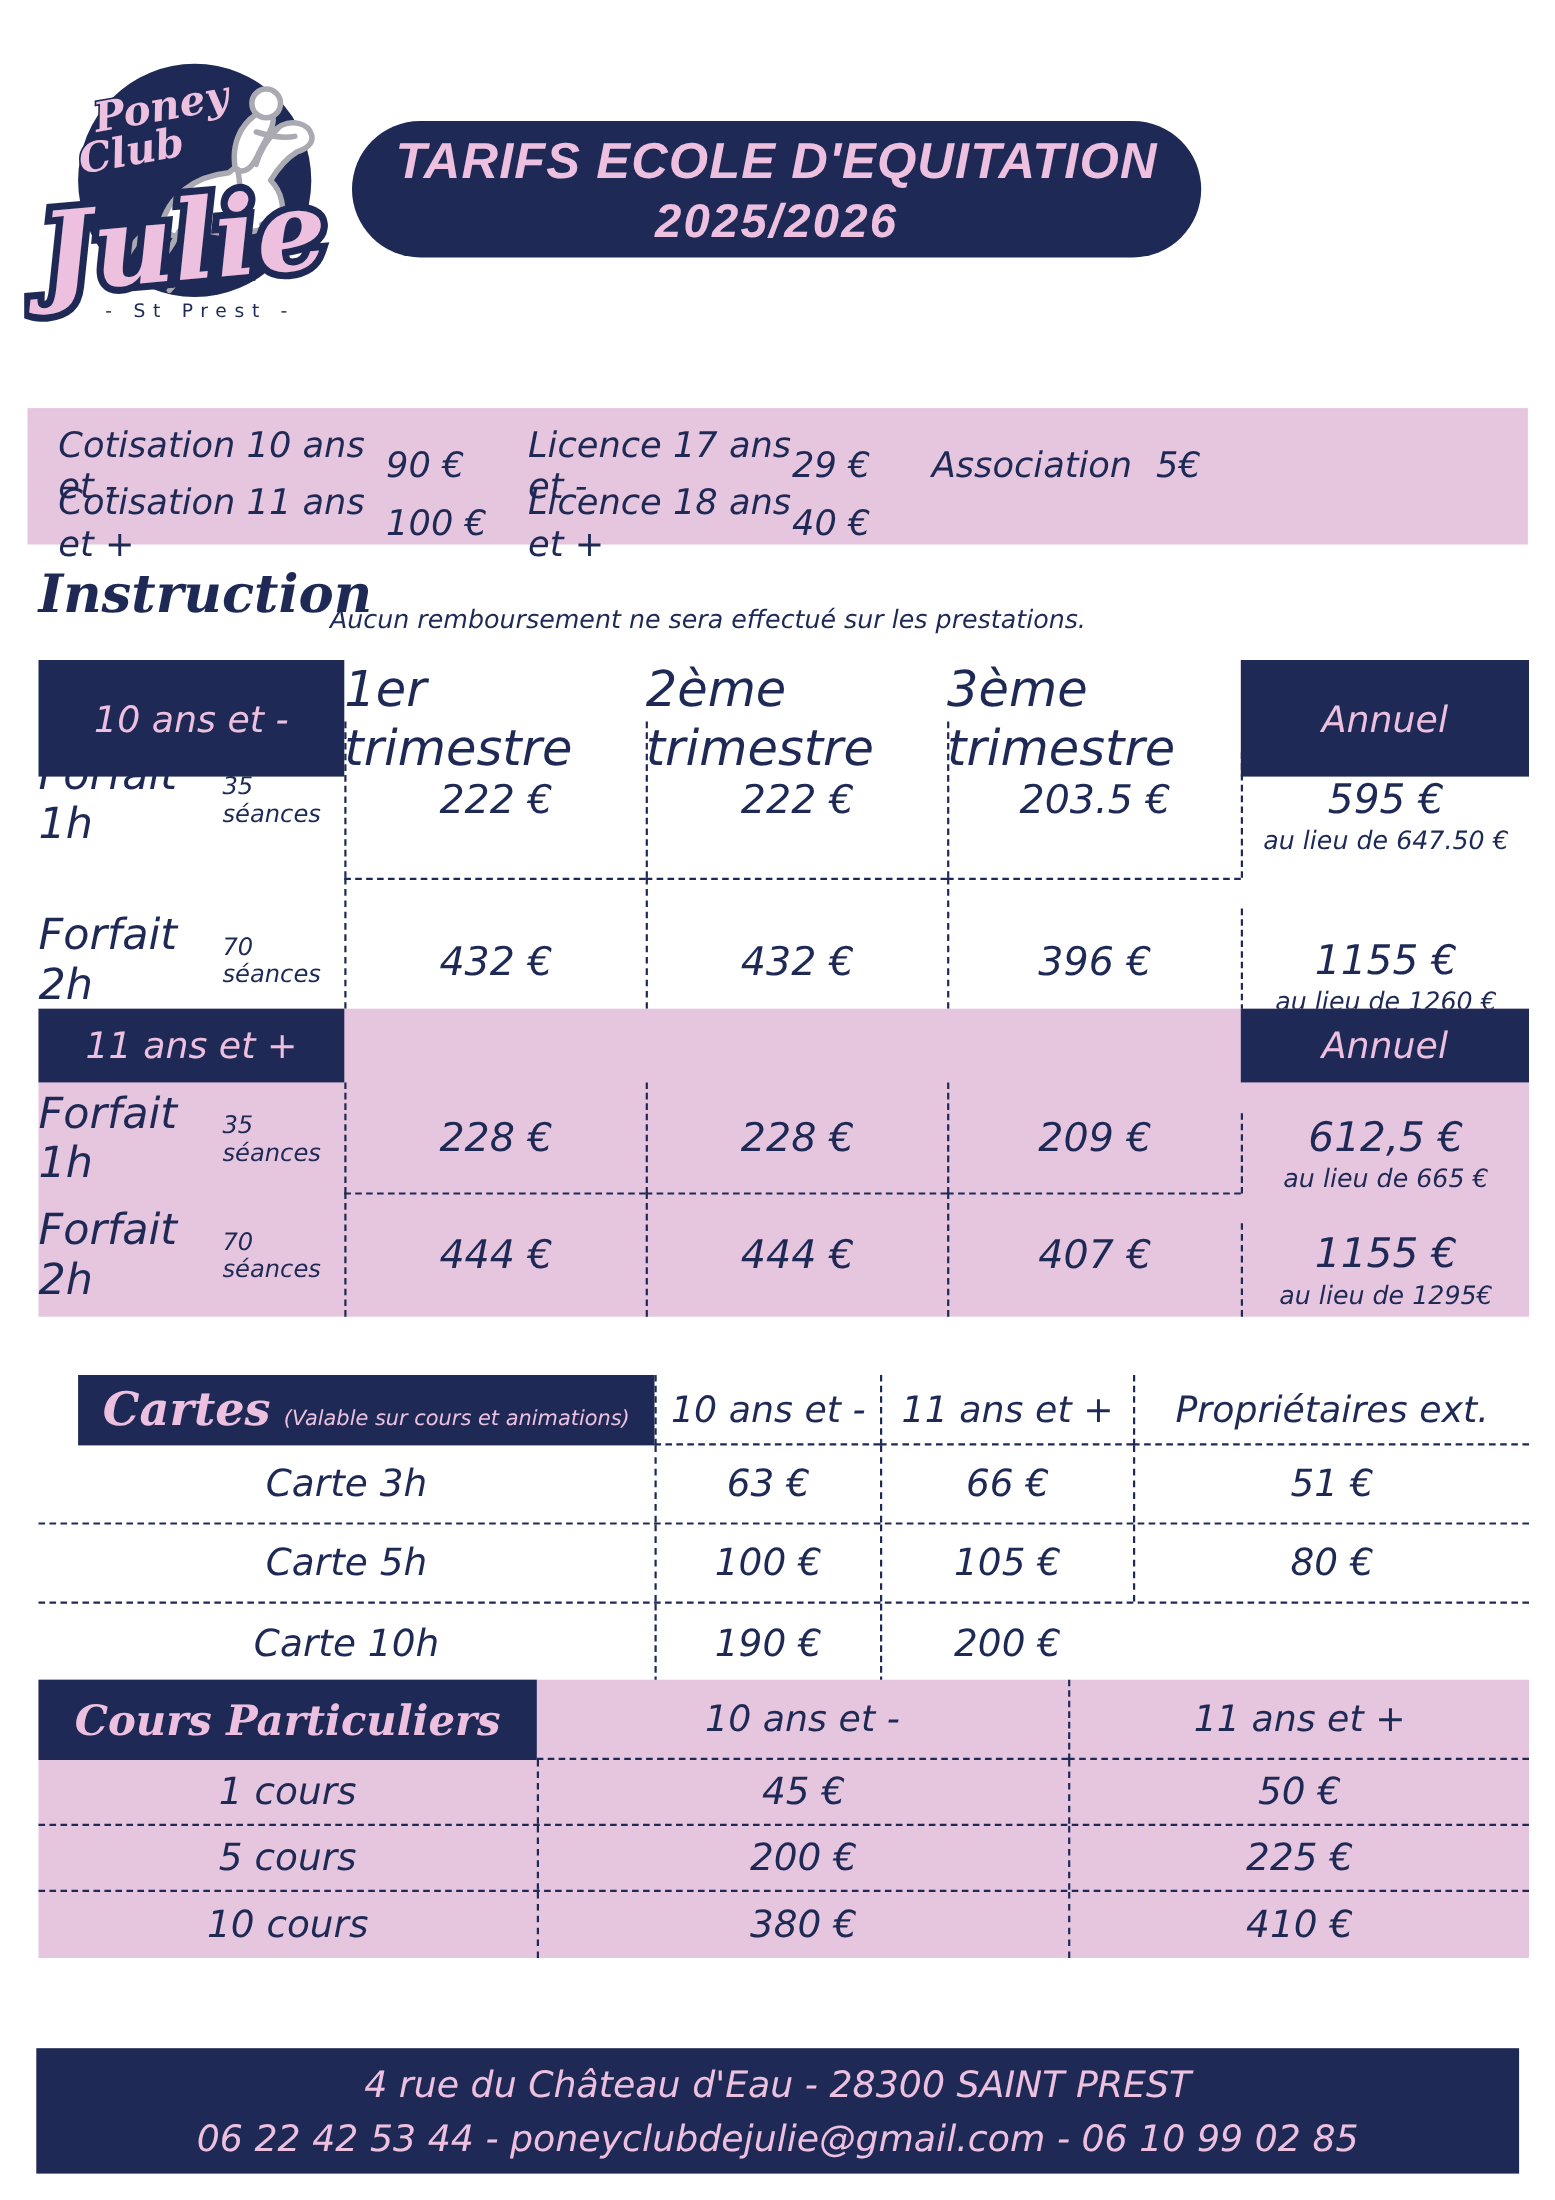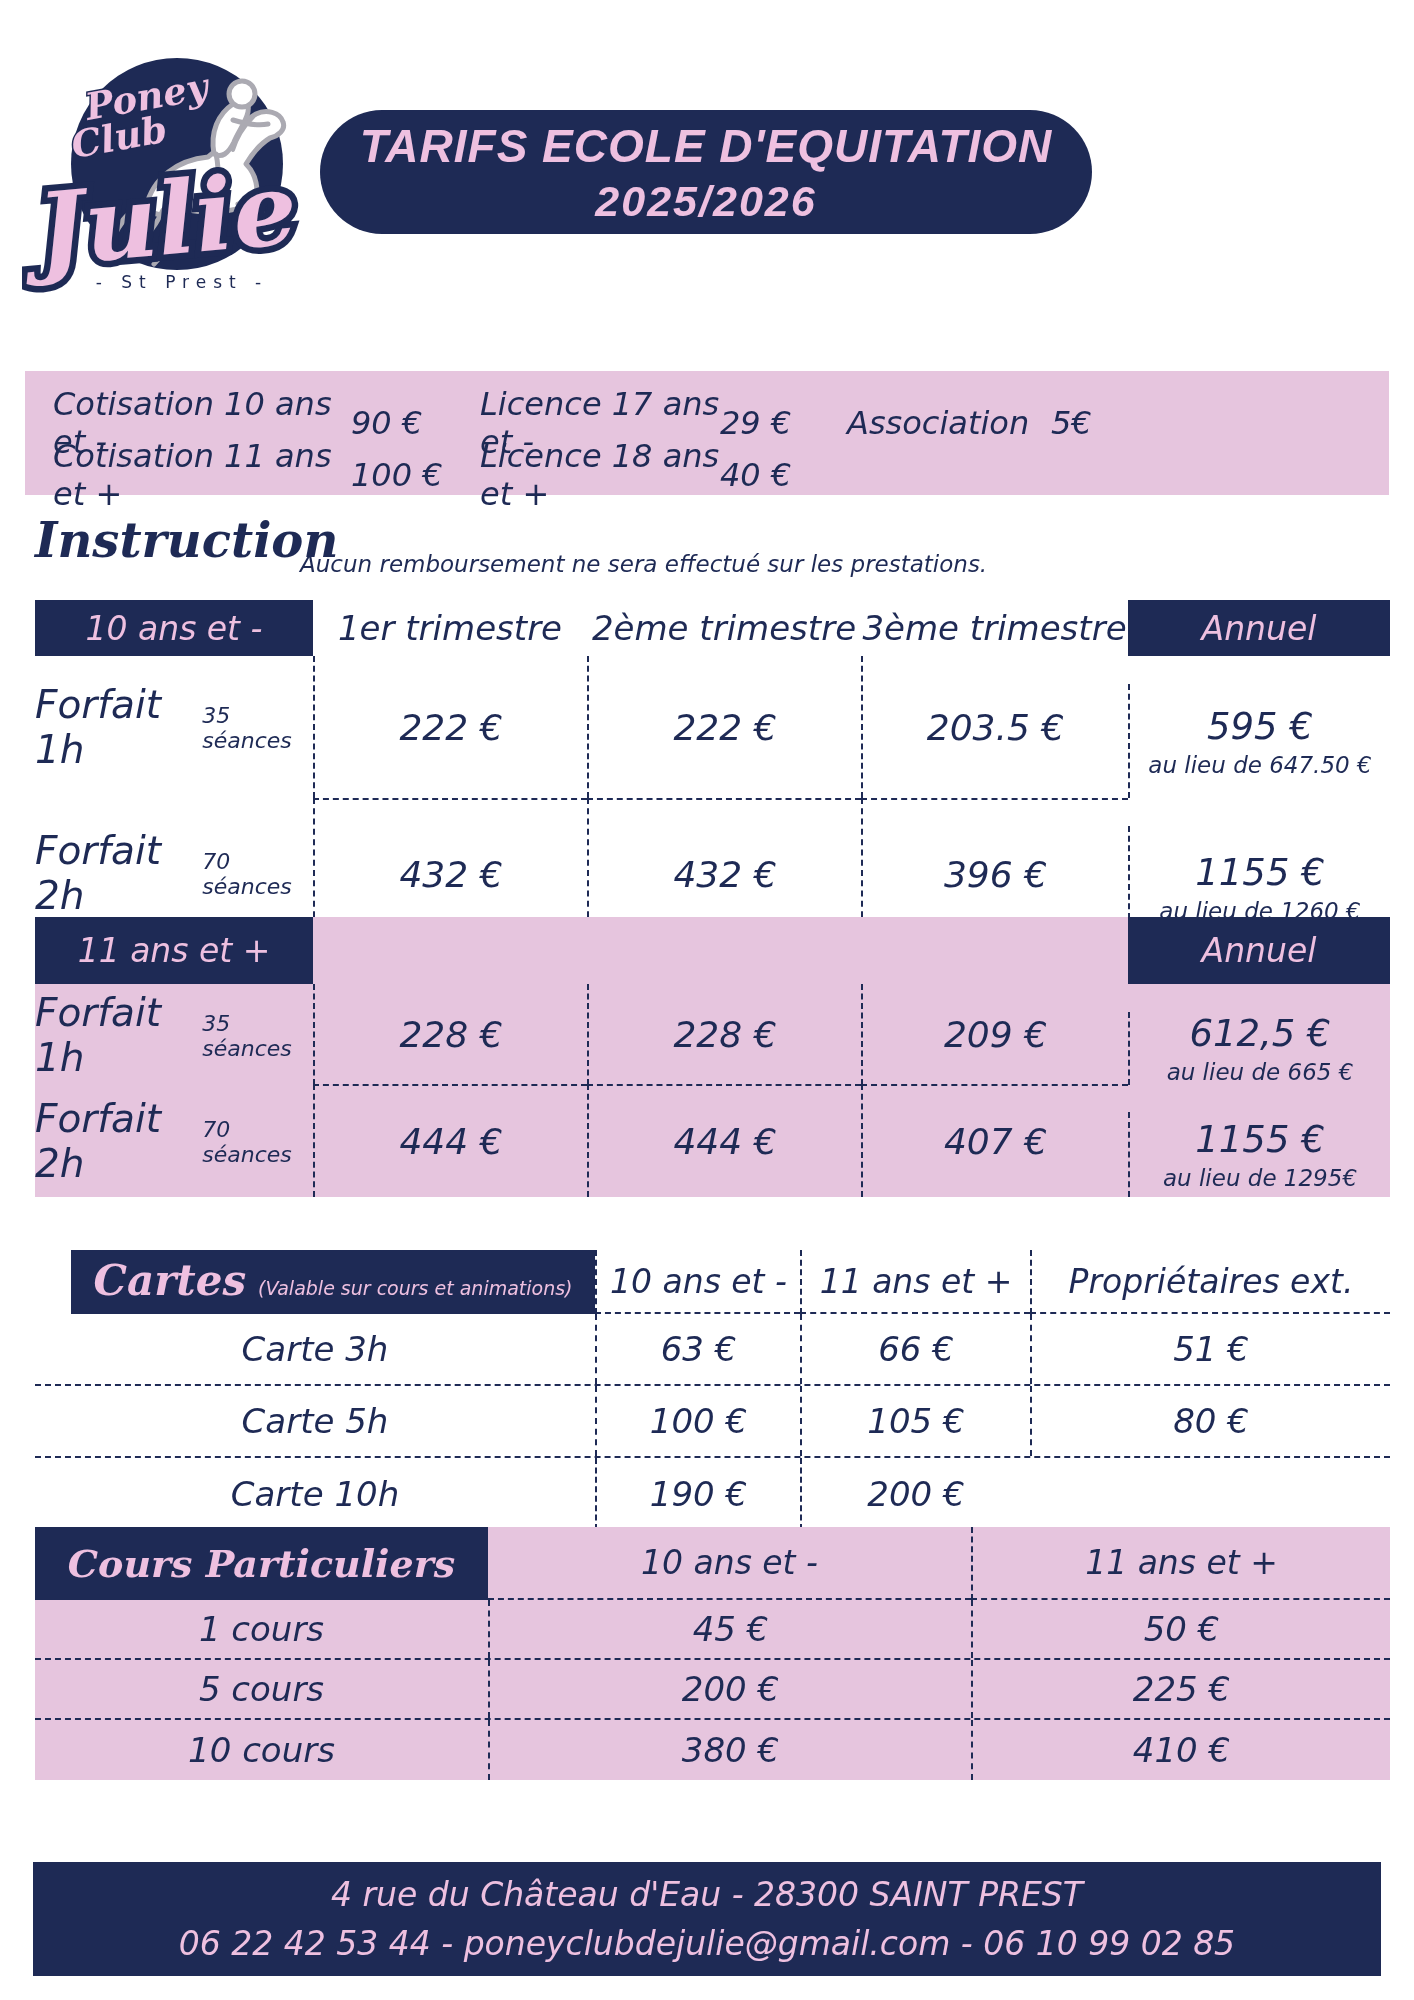--- a/index.html
+++ b/index.html
@@ -40,21 +40,21 @@
   .fee-line .val{margin-left:auto;min-width:92px;text-align:left;}
   .fee-g3 .fee-line .val{min-width:44px;}
   
   .instruction-heading{position:absolute;left:35px;top:512px;
     font-family:"DejaVu Serif",serif;font-weight:bold;font-style:italic;font-size:48px;}
   .instruction-note{position:absolute;left:300px;top:551px;font-size:23px;font-style:italic;}
   
   .grid5{display:grid;grid-template-columns:278px 274px 274px 267px 262px;}
   .navybox{background:var(--navy);color:var(--pink-text);display:flex;align-items:center;justify-content:center;
     font-size:33px;font-style:italic;}
-  .hcol{display:flex;align-items:center;justify-content:center;font-size:34px;font-style:italic;}
+  .hcol{display:flex;align-items:center;justify-content:center;font-size:45px;font-style:italic;}
   .cell{display:flex;align-items:center;justify-content:center;font-size:36px;font-style:italic;}
   .labelcell{display:flex;flex-direction:row;align-items:center;justify-content:center;}
   .labelcell .lbl{font-size:39px;font-style:italic;}
   .labelcell .sub{font-size:22px;font-style:italic;margin-top:2px;}
   .annualcell{display:flex;flex-direction:column;align-items:center;justify-content:center;margin-top:28px;}
   .annualcell .av{font-size:37px;font-style:italic;}
   .annualcell .an{font-size:23px;font-style:italic;margin-top:4px;}
   .bl{border-left:2px dashed var(--navy);}
   .bt{border-top:2px dashed var(--navy);}
   .bb{border-bottom:2px dashed var(--navy);}

